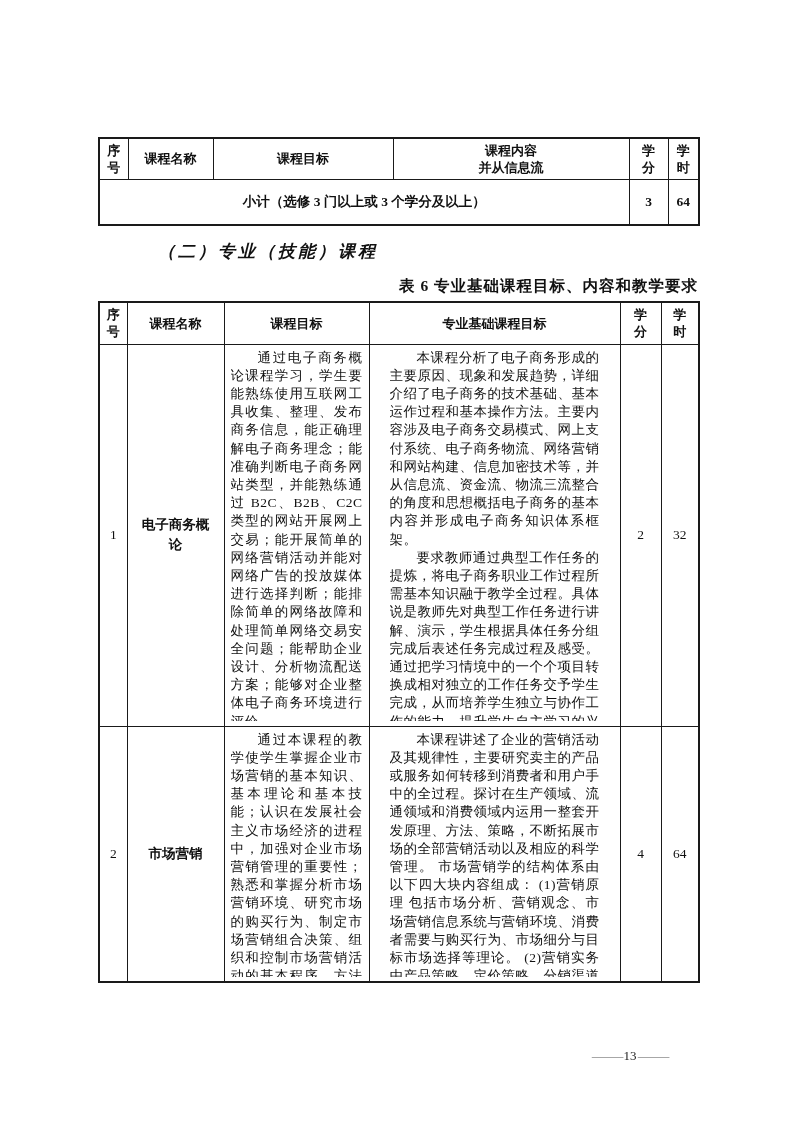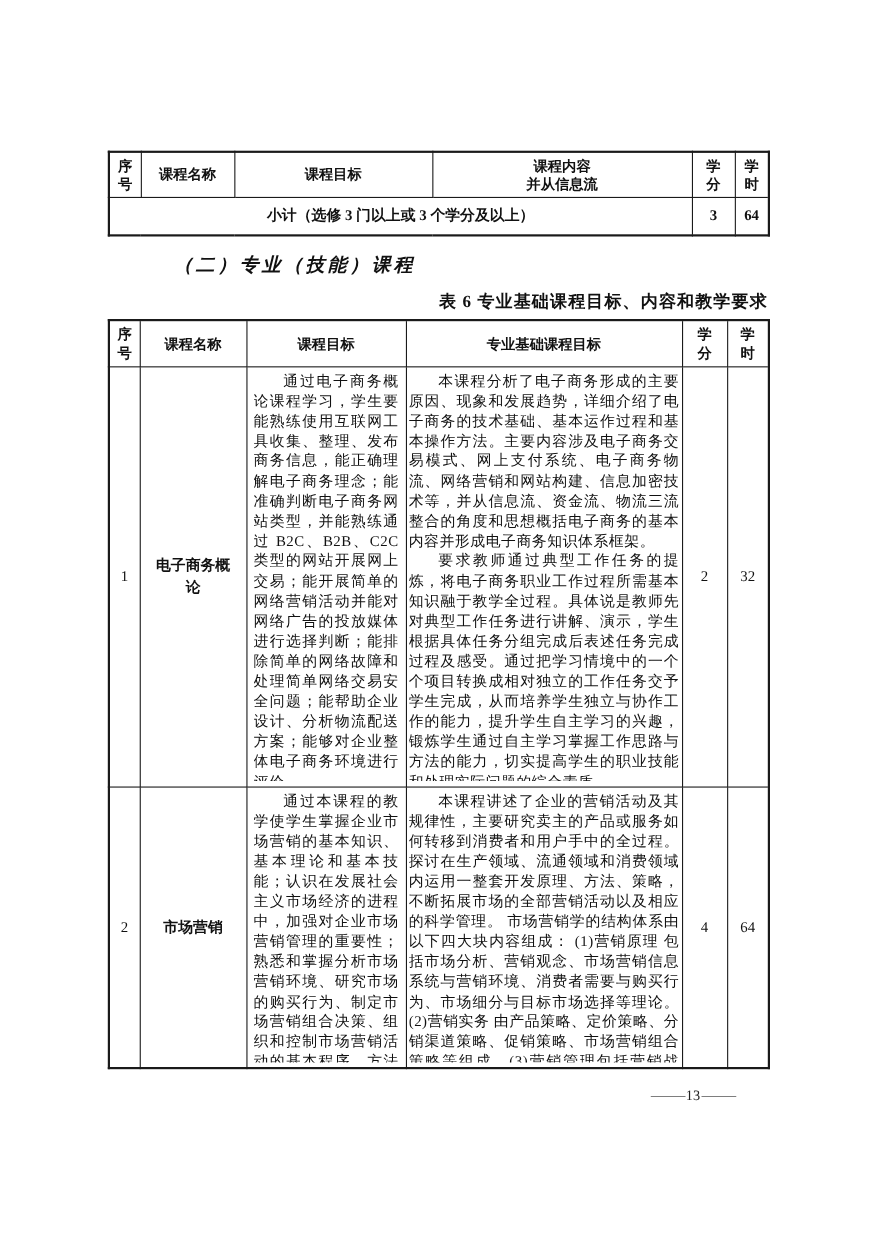--- a/index.html
+++ b/index.html
@@ -34,21 +34,21 @@
   tr.hdr th {
     font-weight: bold;
     font-size: 13px;
     text-align: center;
     line-height: 17px;
     white-space: pre-line;
   }
   .t1 tr.hdr { height: 41px; }
   .t2 tr.hdr { height: 42px; }
   
-  .t1 tr.subtotal { height: 35px; }
+  .t1 tr.subtotal { height: 46px; }
   .t1 .subtotal-label {
     font-weight: bold;
     font-size: 13.5px;
     text-align: center;
   }
   .t1 .num, .t2 .num, .t2 .no-cell {
     font-size: 13.5px;
     text-align: center;
   }
   .t1 .num { font-weight: bold; }
@@ -60,21 +60,21 @@
     font-size: 13.5px;
     text-align: center;
     padding: 0 10px;
     line-height: 20px;
     margin-left: 37px;
   }
   .t2 .goal-cell, .t2 .content-cell {
     vertical-align: top;
     padding: 4px 6px;
   }
-  .t2 .content-cell { padding: 4px 2px; }
+  .t2 .content-cell { padding: 4px 20px; }
   .cellbox { overflow: hidden; }
   .r1 .cellbox { height: 372px; }
   .r2 .cellbox { height: 246px; }
   .t2 p {
     font-size: 13.5px;
     line-height: 18.2px;
     letter-spacing: 0.5px;
     text-align: justify;
     text-indent: 2em;
     text-justify: inter-ideograph;
@@ -95,21 +95,21 @@
     text-align: right;
     font-size: 15.5px;
     font-weight: bold;
     letter-spacing: 1px;
     line-height: 22px;
   }
   
   .pagenum {
     position: absolute;
     left: 575px;
-    top: 988px;
+    top: 1048px;
     width: 110px;
     text-align: center;
     font-size: 13px;
     color: #222;
   }
   .pagenum .dash {
     display: inline-block;
     transform: scaleX(2.4);
     margin: 0 10px;
     color: #555;

